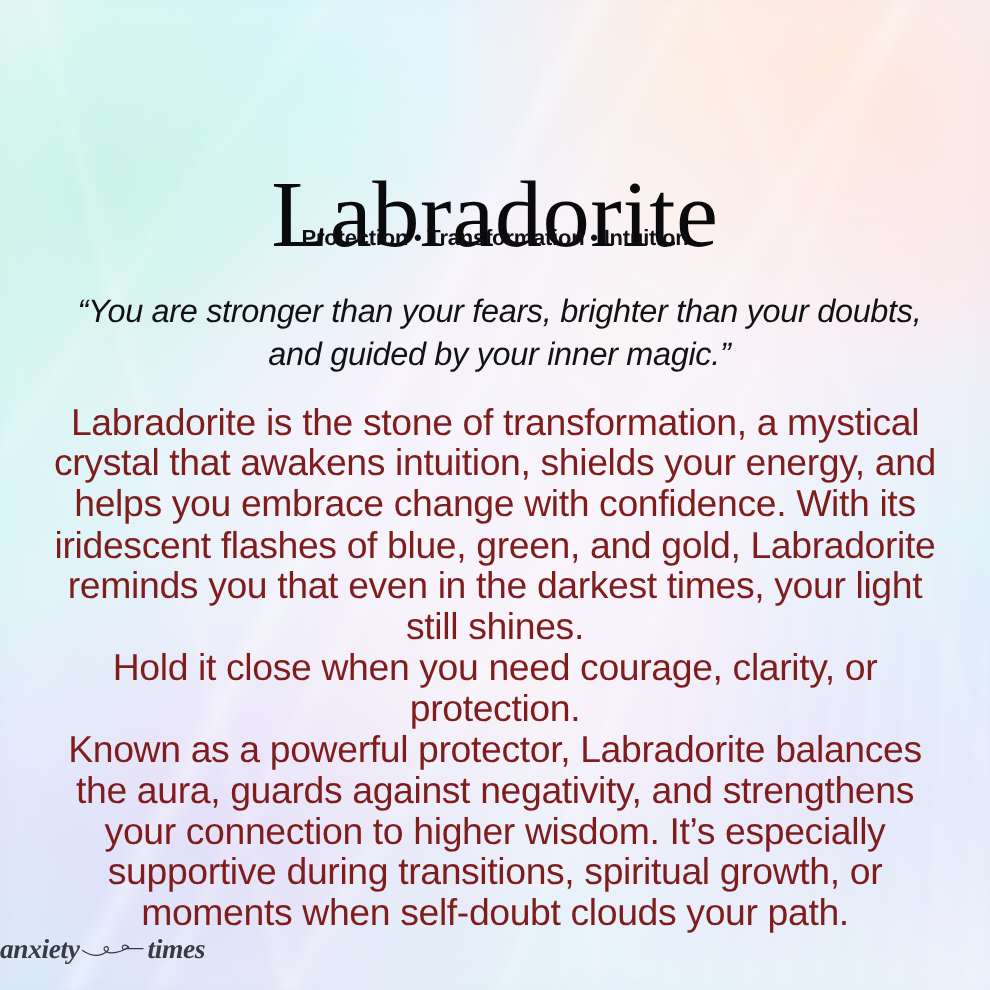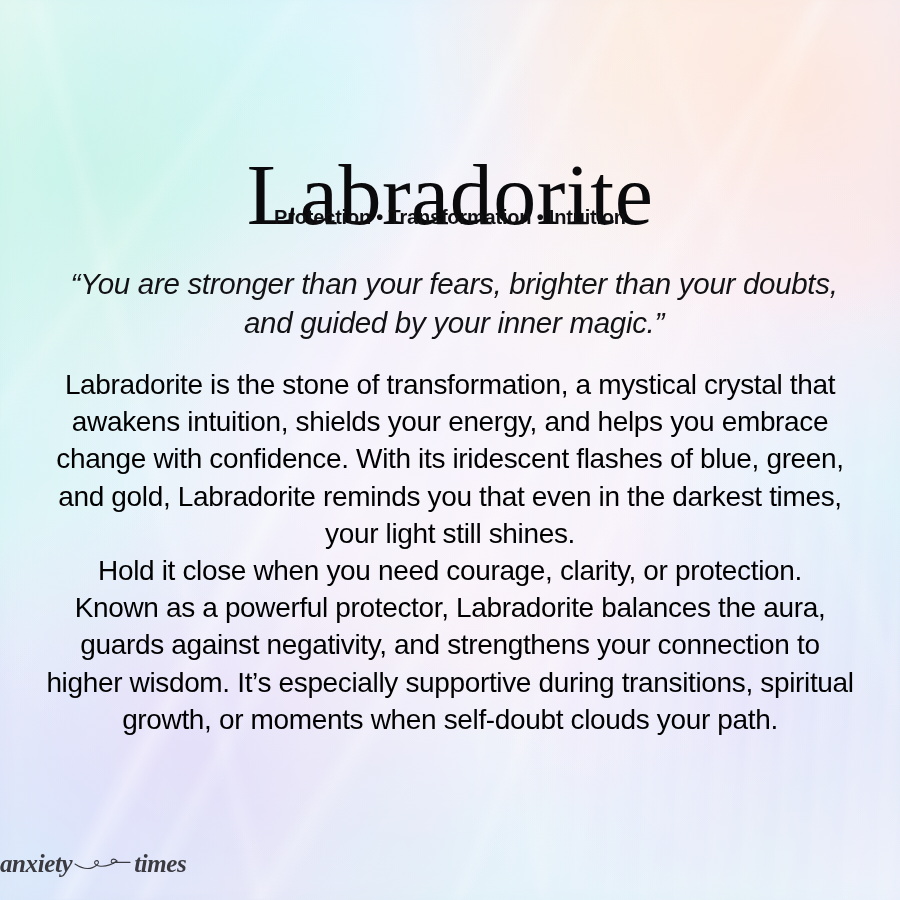--- a/index.html
+++ b/index.html
@@ -170,25 +170,25 @@
     font-weight: 400;
     letter-spacing: -0.3px;
     color: #121215;
   }
 
   .body {
     position: absolute;
     top: 334px;
     left: 44px;
     right: 44px;
-    font-size: 28px;
+    font-size: 34px;
     line-height: 37.2px;
     font-weight: 400;
     letter-spacing: -0.35px;
-    color: #000000;
+    color: #7f1d1d;
   }
   .body p {
     margin: 0;
   }
 
   
   .logo {
     position: absolute;
     left: 0;
     right: 0;

